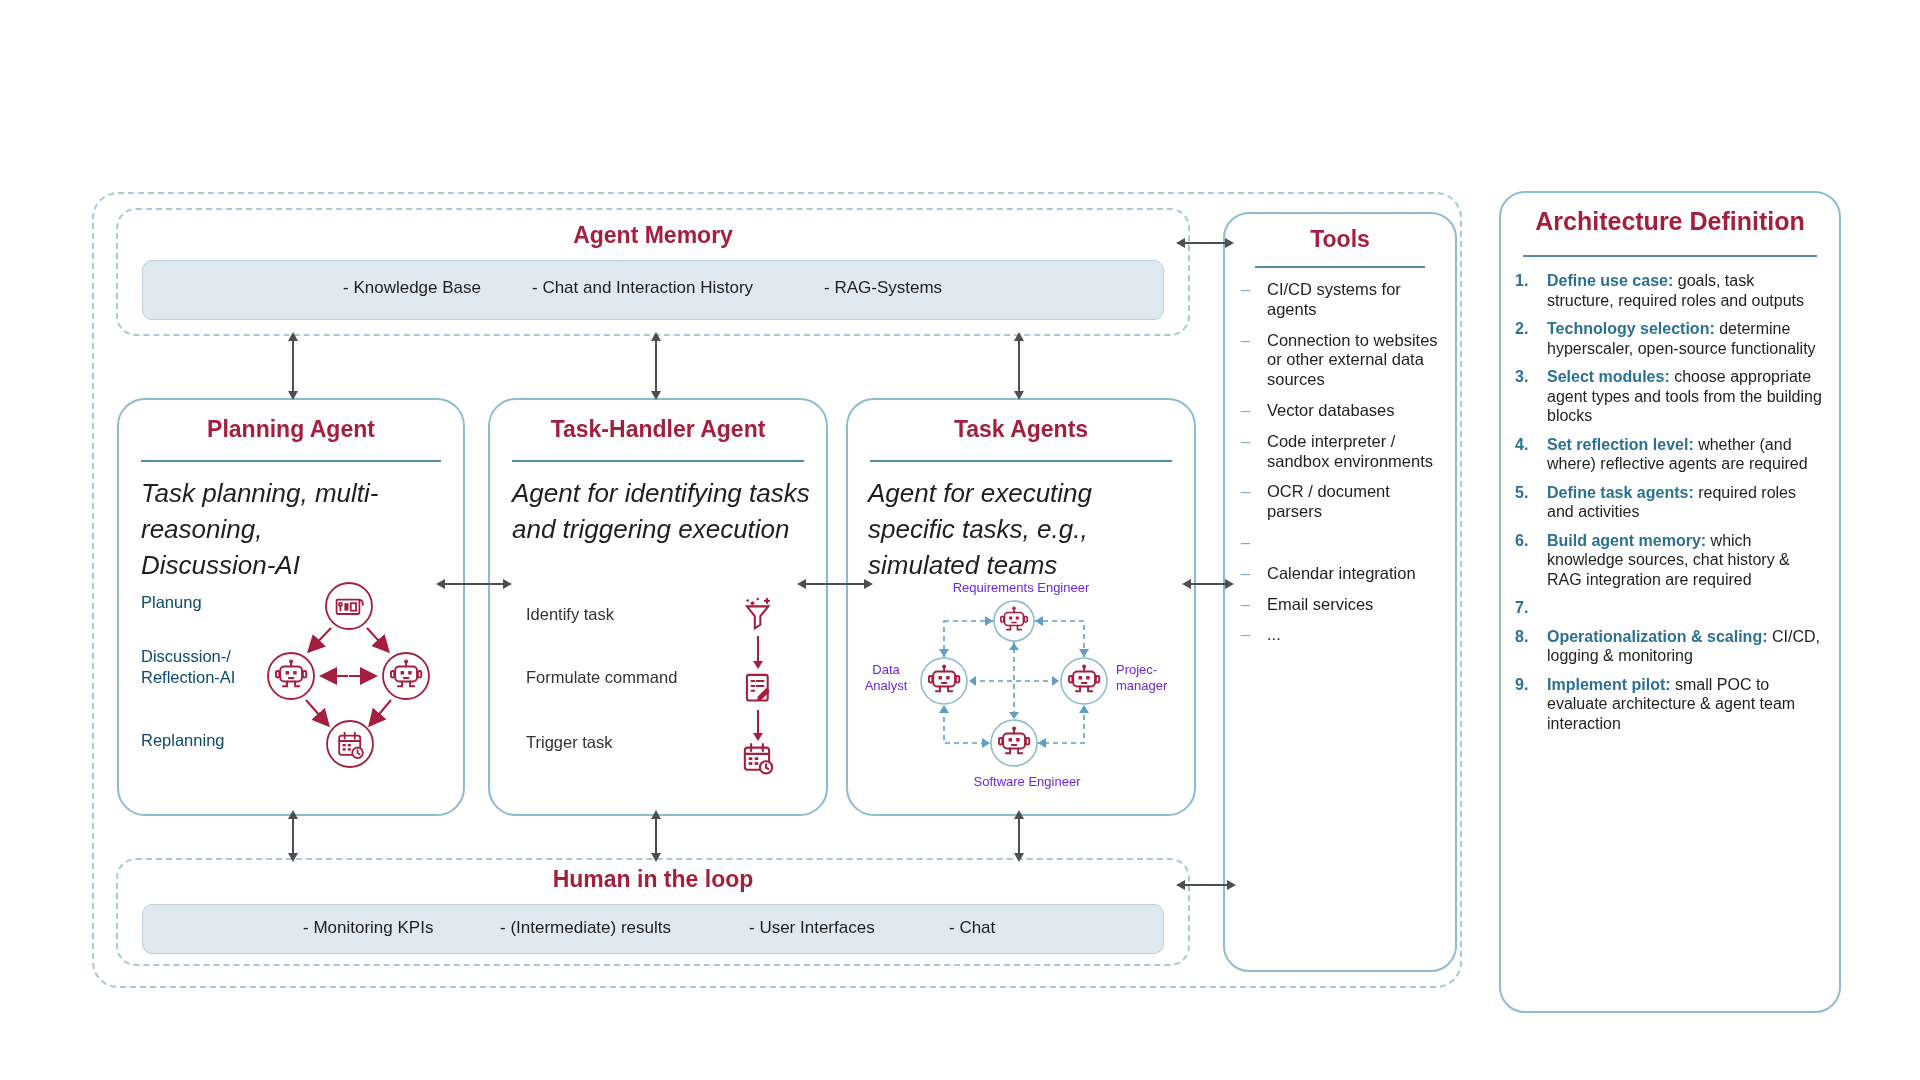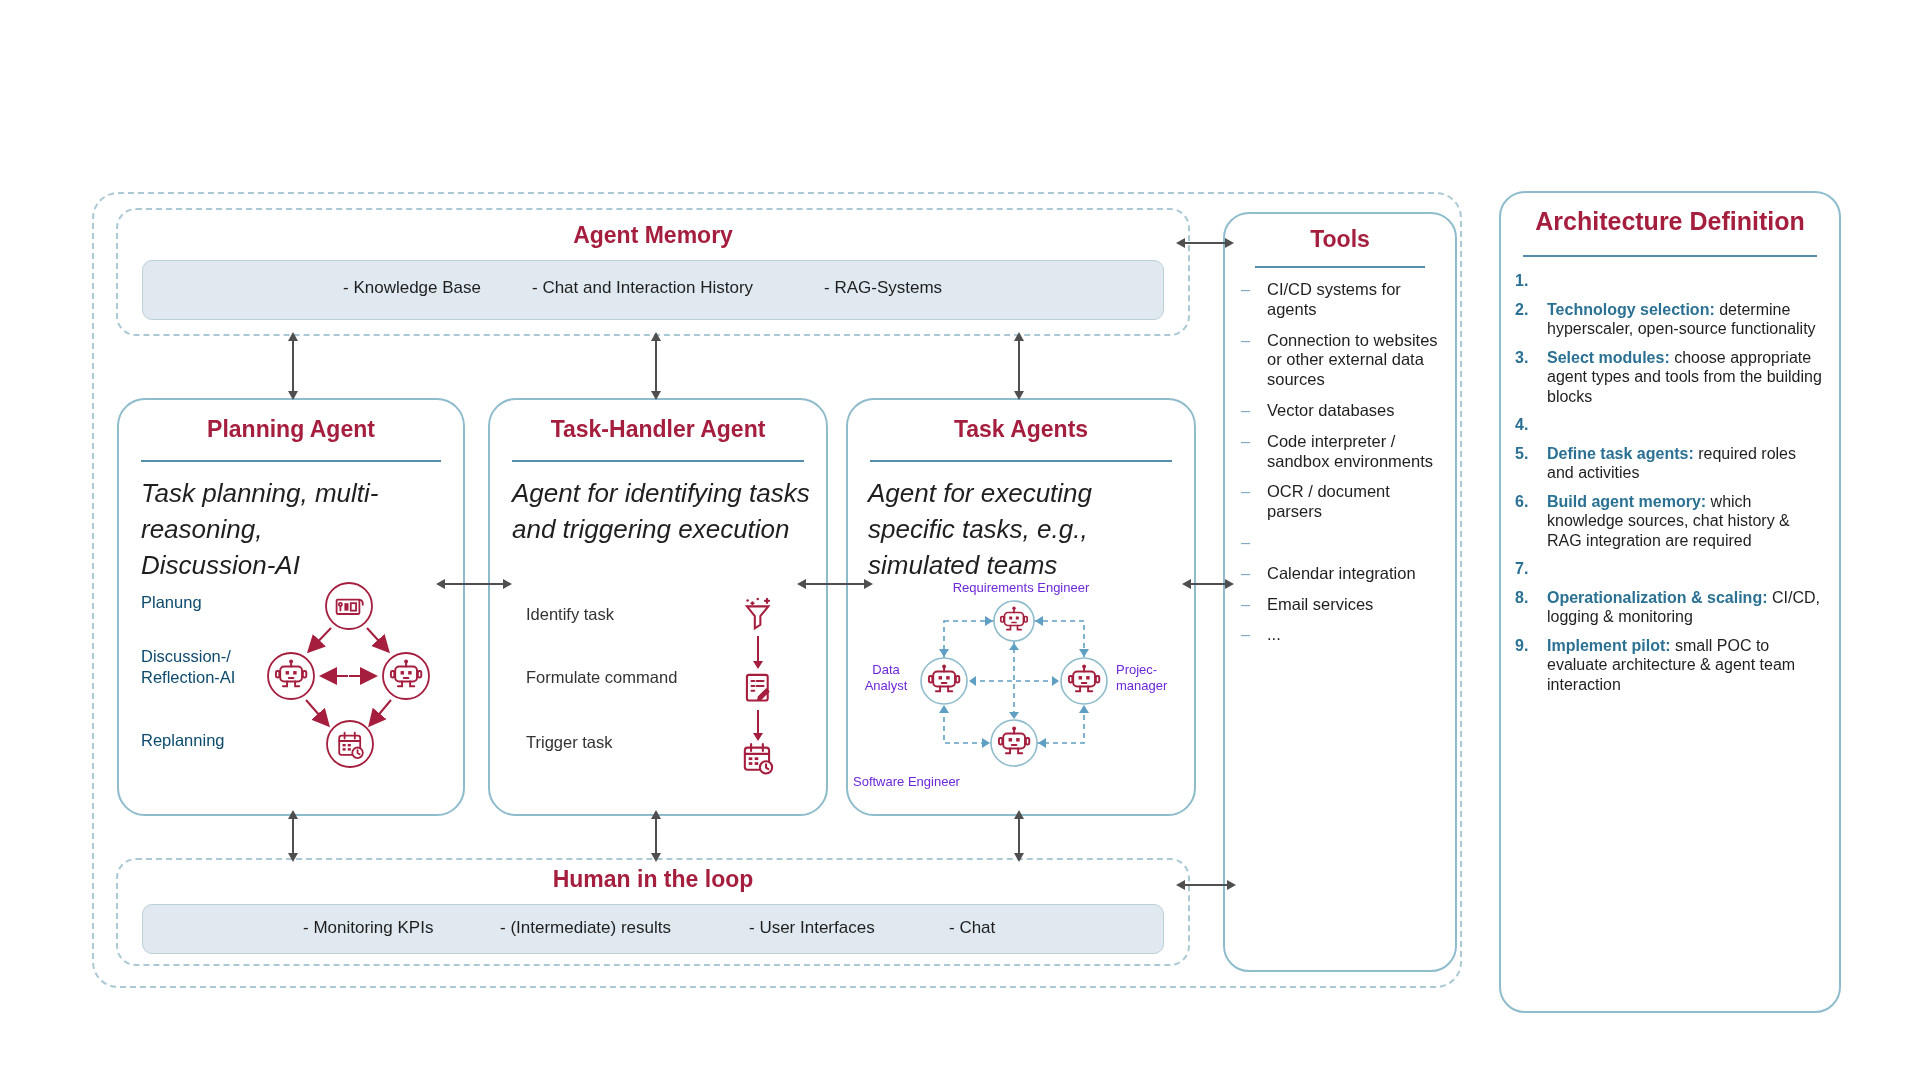--- a/index.html
+++ b/index.html
@@ -158,21 +158,21 @@
 
   <div class="card" style="left:846px;top:398px;width:346px;height:414px;">
     <div class="big-title" style="top:16px;">Task Agents</div>
     <div class="tdiv" style="left:22px;right:22px;top:60px;"></div>
     <div class="desc" style="left:20px;top:76px;width:310px;">Agent for executing specific tasks, e.g., simulated teams</div>
     <div class="role-label" style="left:0;right:0;top:180px;text-align:center;">Requirements Engineer</div>
     <div class="role-label" style="left:4px;width:68px;top:262px;text-align:center;">Data
 Analyst</div>
     <div class="role-label" style="left:268px;width:76px;top:262px;">Projec-
 manager</div>
-    <div class="role-label" style="left:5px;right:0;top:374px;text-align:left;">Software Engineer</div>
+    <div class="role-label" style="left:12px;right:0;top:374px;text-align:center;">Software Engineer</div>
     <svg class="diagram-svg" width="346" height="414" viewBox="0 0 346 414">
       <rect x="96" y="221" width="140" height="122" fill="none" stroke="#5f9fc4" stroke-width="1.6" stroke-dasharray="5 4"></rect>
       <line x1="166" y1="221" x2="166" y2="343" stroke="#5f9fc4" stroke-width="1.6" stroke-dasharray="5 4"></line>
       <line x1="96" y1="281" x2="236" y2="281" stroke="#5f9fc4" stroke-width="1.6" stroke-dasharray="5 4"></line>
       <circle cx="166" cy="221" r="20" fill="#fff" stroke="#8fbccd" stroke-width="1.6"></circle>
       <circle cx="96" cy="281" r="23" fill="#fff" stroke="#8fbccd" stroke-width="1.6"></circle>
       <circle cx="236" cy="281" r="23" fill="#fff" stroke="#8fbccd" stroke-width="1.6"></circle>
       <circle cx="166" cy="343" r="23" fill="#fff" stroke="#8fbccd" stroke-width="1.6"></circle>
       <polygon points="137,216 145,221 137,226" fill="#5f9fc4"></polygon>
       <polygon points="195,216 187,221 195,226" fill="#5f9fc4"></polygon>
@@ -244,31 +244,33 @@
         </div>
     </div>
   </div>
 
   <div class="side-panel" style="left:1499px;top:191px;width:338px;height:818px;">
     <div class="big-title" style="top:14px;font-size:25px;">Architecture Definition</div>
     <div class="tdiv" style="left:22px;right:22px;top:62px;"></div>
     <div class="arch-list">
       <div class="arch-item">
         <span class="num">1.</span>
+        <span class="body"><span class="lead">Define use case:</span><span> goals, task structure, required roles and outputs</span></span>
         </div>
       <div class="arch-item">
         <span class="num">2.</span>
         <span class="body"><span class="lead">Technology selection:</span><span> determine hyperscaler, open-source functionality</span></span>
         </div>
       <div class="arch-item">
         <span class="num">3.</span>
         <span class="body"><span class="lead">Select modules:</span><span> choose appropriate agent types and tools from the building blocks</span></span>
         </div>
       <div class="arch-item">
         <span class="num">4.</span>
+        <span class="body"><span class="lead">Set reflection level:</span><span> whether (and where) reflective agents are required</span></span>
         </div>
       <div class="arch-item">
         <span class="num">5.</span>
         <span class="body"><span class="lead">Define task agents:</span><span> required roles and activities</span></span>
         </div>
       <div class="arch-item">
         <span class="num">6.</span>
         <span class="body"><span class="lead">Build agent memory:</span><span> which knowledge sources, chat history &amp; RAG integration are required</span></span>
         </div>
       <div class="arch-item">

